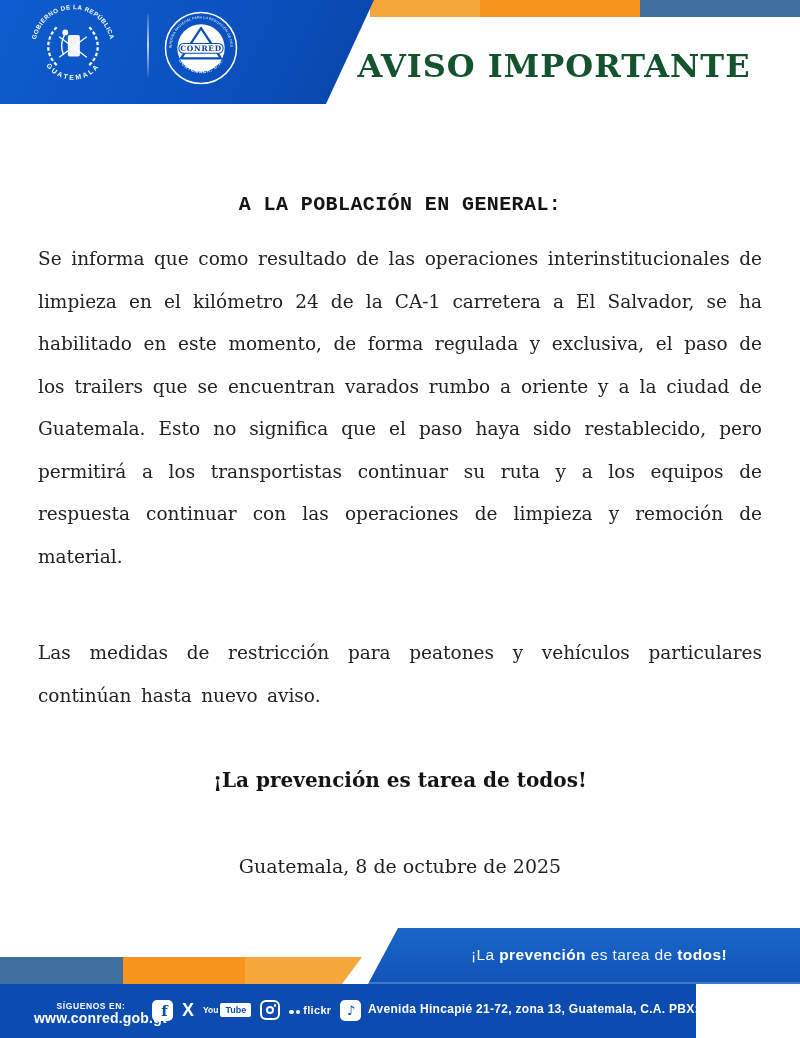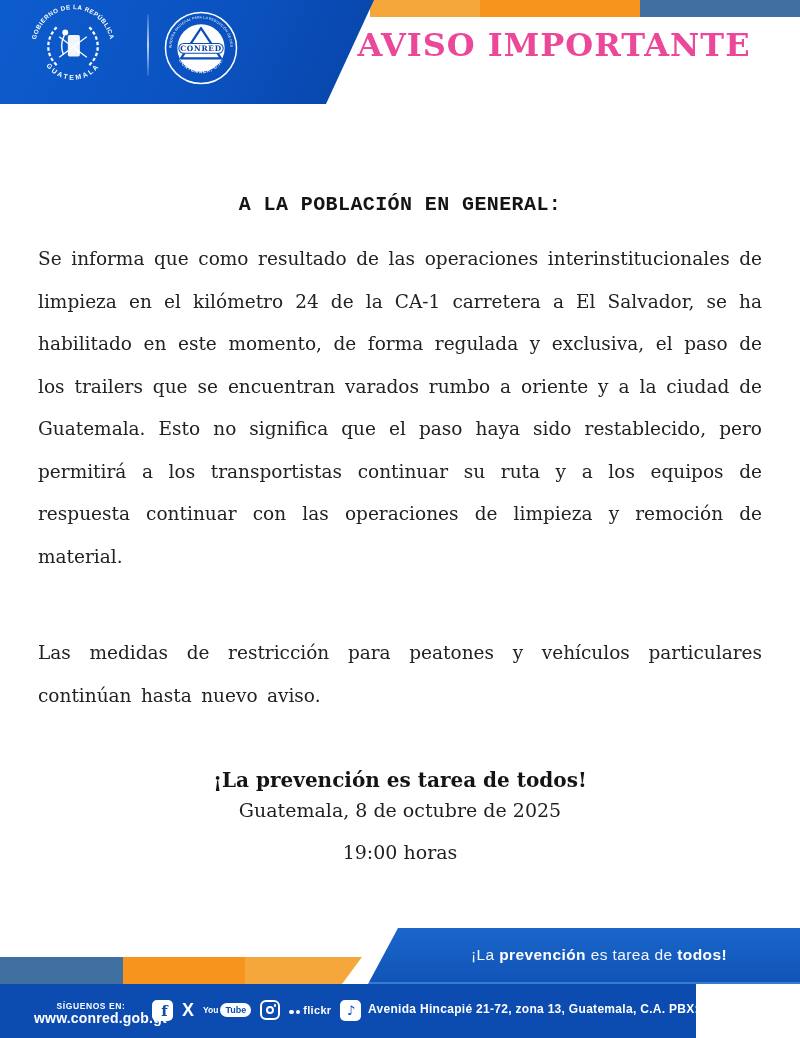--- a/index.html
+++ b/index.html
@@ -29,27 +29,27 @@
     clip-path: polygon(0 0, 100% 0, calc(100% - 48px) 100%, 0 100%);
   }
   .header-divider {
     position: absolute; left: 147px; top: 14px; width: 2px; height: 62px;
     background: linear-gradient(rgba(255,255,255,.1), rgba(255,255,255,.75), rgba(255,255,255,.1));
   }
   .gov-seal { position: absolute; left: 30px; top: 4px; }
   .conred-logo { position: absolute; left: 164px; top: 11px; }
 
   .notice-title {
-    position: absolute; top: 26px; left: 350px; right: 42px;
+    position: absolute; top: 47px; left: 350px; right: 42px;
     text-align: center;
     font-family: "DejaVu Serif", serif;
     font-weight: bold;
     font-size: 32px;
     letter-spacing: 1px;
-    color: #ec4899;
+    color: #14532d;
     white-space: nowrap;
   }
 
   
   .doc-body { position: absolute; top: 104px; left: 0; right: 0; padding: 0 38px; color: #1f1f1f; }
   .audience-heading {
     margin-top: 86px;
     text-align: center;
     font-size: 20px;
     font-weight: bold;
@@ -68,21 +68,21 @@
   .para-main { margin-top: 18px; }
   .para-restrictions { margin-top: 54px; }
   .prevention-slogan {
     margin-top: 48px;
     text-align: center;
     font-size: 20px;
     font-weight: bold;
     line-height: 30px;
     color: #141414;
   }
-  .date-line { text-align: center; font-size: 19px; line-height: 30px; }
+  .date-line { margin-top: 56px; text-align: center; font-size: 19px; line-height: 30px; }
   .time-line { margin-top: 12px; text-align: center; font-size: 19px; line-height: 30px; }
 
   
   .footer-slogan-band {
     position: absolute; left: 368px; top: 928px; width: 432px; height: 56px;
     background: linear-gradient(#1a66c9, #1154b8);
     clip-path: polygon(30px 0, 100% 0, 100% 100%, 0 100%);
     display: flex; align-items: center; justify-content: center;
     padding-left: 30px;
     border-bottom: 2px solid rgba(255,255,255,0.14);
@@ -123,21 +123,21 @@
   .icon-box {
     width: 21px; height: 21px; background: #fff; border-radius: 5px;
     display: flex; align-items: center; justify-content: center;
     color: #0c4bb0; font-weight: bold; cursor: pointer;
   }
   .fb-glyph { font-size: 15px; font-family: "DejaVu Serif", serif; transform: translate(2px,1px); }
   .x-glyph { color: #fff; font-size: 18px; font-weight: 900; cursor: pointer; }
   .yt-wrap { display: flex; align-items: center; gap: 2px; cursor: pointer; }
   .yt-you { color: #fff; font-size: 8.5px; font-weight: bold; }
   .yt-tube { background: #fff; color: #0c4bb0; font-size: 9px; font-weight: bold;
-             border-radius: 7px; padding: 2px 5px; line-height: 10px; }
+             border-radius: 2px; padding: 2px 5px; line-height: 10px; }
   .ig-icon { width: 20px; height: 20px; border: 2px solid #fff; border-radius: 6px; position: relative; cursor: pointer; }
   .ig-icon .lens { position: absolute; left: 4px; top: 4px; width: 8px; height: 8px; border: 2px solid #fff; border-radius: 50%; }
   .ig-icon .dot { position: absolute; right: 2px; top: 2px; width: 2.5px; height: 2.5px; background: #fff; border-radius: 50%; }
   .flickr-wrap { display: flex; flex-direction: row; align-items: flex-end; cursor: pointer; }
   .flickr-dots { display: flex; gap: 2px; margin-right: 3px; margin-bottom: 1px; }
   .flickr-dots i { width: 4.5px; height: 4.5px; background: #fff; border-radius: 50%; }
   .flickr-word { color: #fff; font-size: 11px; font-weight: bold; line-height: 10px; letter-spacing: 0.3px; }
   .tiktok-glyph { font-size: 13px; font-family: "DejaVu Sans", sans-serif; }
 
   .footer-address {
@@ -207,21 +207,20 @@
   </div>
 
   <div class="notice-title">AVISO IMPORTANTE</div>
 
   <div class="doc-body">
     <div class="audience-heading">A LA POBLACIÓN EN GENERAL:</div>
     <p class="para para-main">Se informa que como resultado de las operaciones interinstitucionales de limpieza en el kilómetro 24 de la CA-1 carretera a El Salvador, se ha habilitado en este momento, de forma regulada y exclusiva, el paso de los trailers que se encuentran varados rumbo a oriente y a la ciudad de Guatemala. Esto no significa que el paso haya sido restablecido, pero permitirá a los transportistas continuar su ruta y a los equipos de respuesta continuar con las operaciones de limpieza y remoción de material.</p>
     <p class="para para-restrictions">Las medidas de restricción para peatones y vehículos particulares continúan hasta nuevo aviso.</p>
     <div class="prevention-slogan">¡La prevención es tarea de todos!</div>
     <div class="date-line">Guatemala, 8 de octubre de 2025</div>
-    <div class="time-line">19:00 horas</div>
   </div>
 
   <div class="footer-slogan-band">
     <div class="footer-slogan">
       <span class="lite">¡La </span><b>prevención</b><span class="lite"> es tarea de </span><b>todos!</b>
     </div>
   </div>
 
   <div class="footer-accent-bar">
     <div class="seg-steel"></div>

